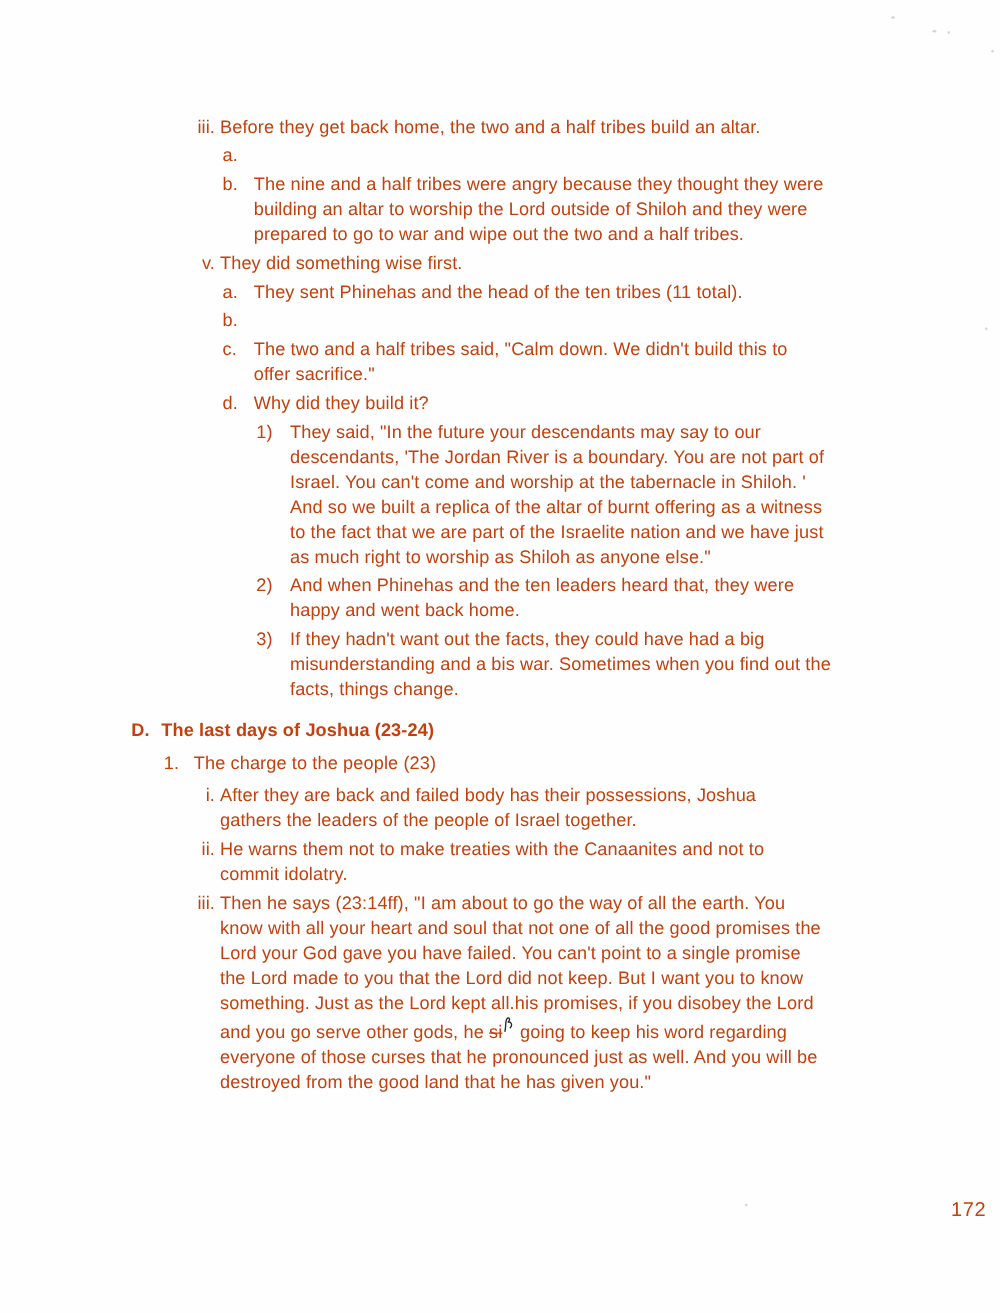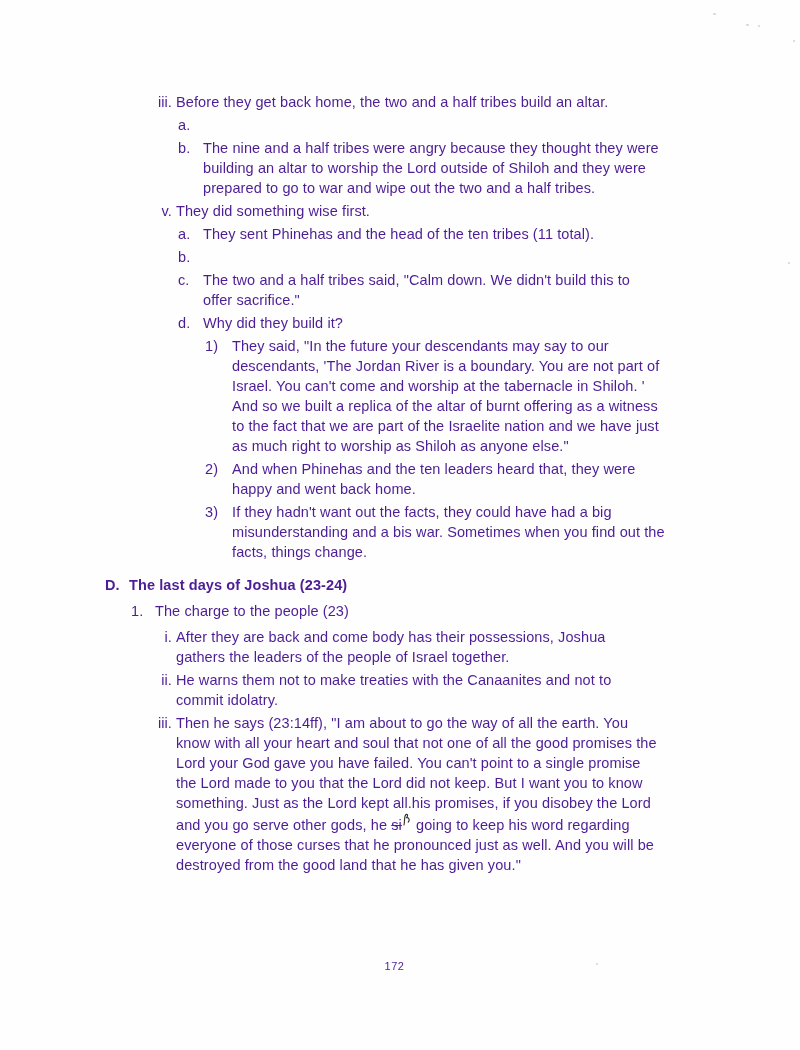--- a/index.html
+++ b/index.html
@@ -8,21 +8,21 @@
     background: #e8e8e8;
   }
   .page {
     position: relative;
     width: 800px;
     height: 1050px;
     margin: 0 auto;
     background: #fefefe;
     overflow: hidden;
     font-family: "Liberation Sans", sans-serif;
-    color: #4c1d95;
+    color: #c2410c;
     -webkit-font-smoothing: antialiased;
   }
   .content {
     position: absolute;
     top: 92px;
     left: 0;
     right: 0;
   }
   .item {
     display: flex;
@@ -62,22 +62,22 @@
     vertical-align: 4px;
     margin: 0 1px 0 0;
   }
   .pen-mark svg { display: block; }
 
   .page-num {
     position: absolute;
     top: 960px;
     left: 0;
     width: 789px;
-    text-align: center;
-    font-size: 11px;
+    text-align: right;
+    font-size: 16px;
     letter-spacing: 0.5px;
   }
 
   .speck {
     position: absolute;
     background: #bdbdbd;
     border-radius: 50%;
     opacity: 0.65;
   }
 </style>
@@ -157,21 +157,21 @@
       <div class="text">The last days of Joshua (23-24)</div>
     </div>
 
     <div class="item lvl-num">
       <span class="marker">1.</span>
       <div class="text">The charge to the people (23)</div>
     </div>
 
     <div class="item lvl-roman">
       <span class="marker">i.</span>
-      <div class="text">After they are back and come body has their possessions, Joshua
+      <div class="text">After they are back and failed body has their possessions, Joshua
 gathers the leaders of the people of Israel together.</div>
     </div>
 
     <div class="item lvl-roman">
       <span class="marker">ii.</span>
       <div class="text">He warns them not to make treaties with the Canaanites and not to
 commit idolatry.</div>
     </div>
 
     <div class="item lvl-roman">

